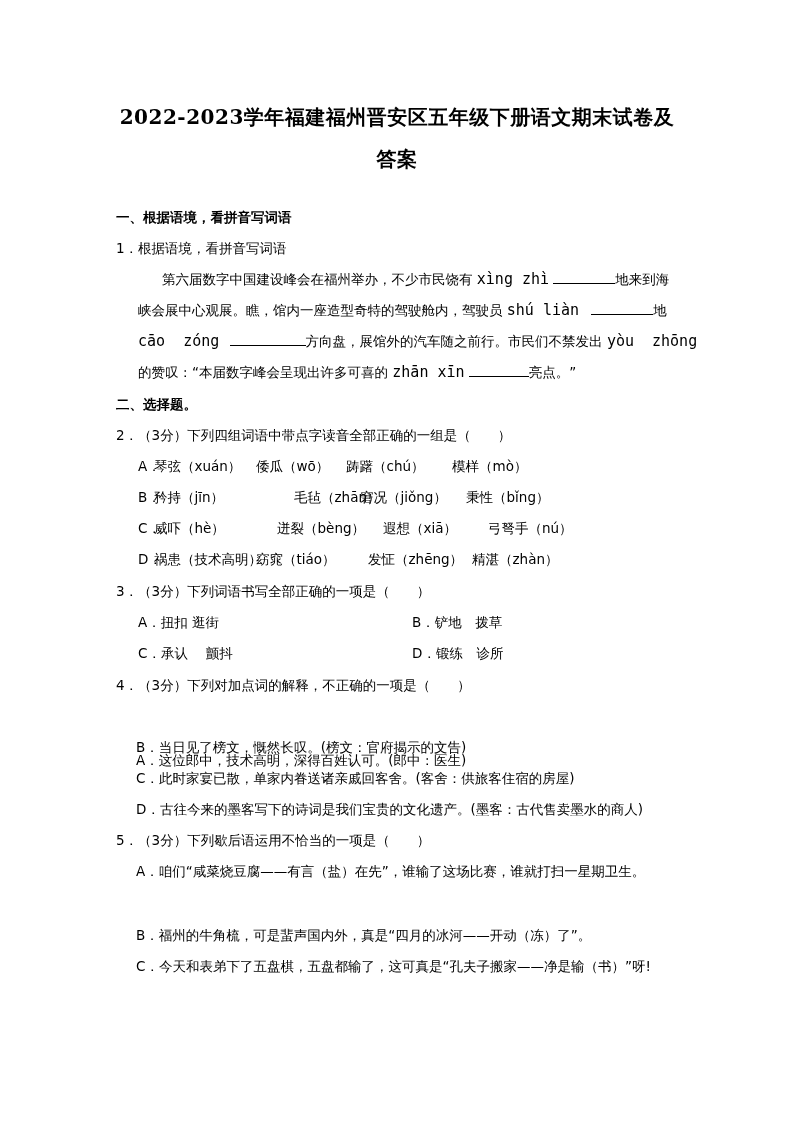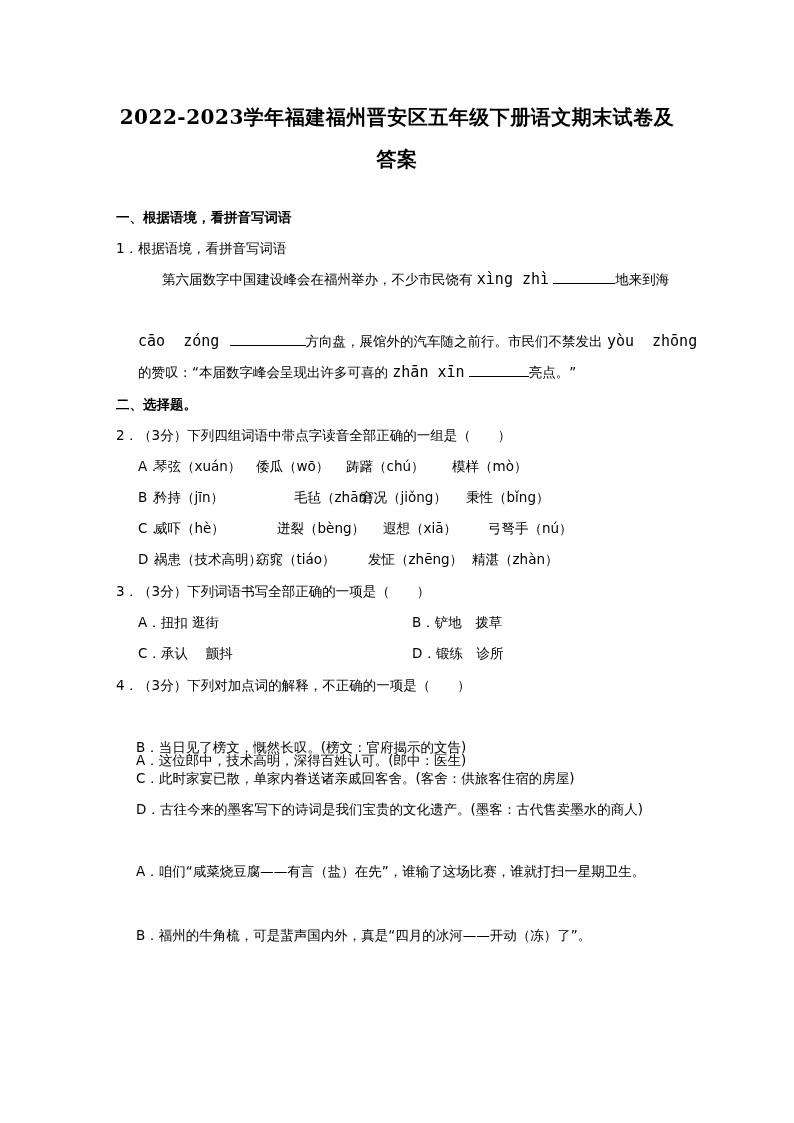--- a/index.html
+++ b/index.html
@@ -25,20 +25,24 @@
   <div class="title t2">答案</div>
 
   <div class="line bold" style="left:116px; top:207px;">一、根据语境，看拼音写词语</div>
   <div class="line" style="left:116px; top:238px;">1．根据语境，看拼音写词语</div>
 
   <div class="line" style="left:162px; top:269px;">
     <span>第六届数字中国建设峰会在福州举办，不少市民饶有 </span><span class="py">xìng zhì</span>
     <span class="blank" style="width:62px;"></span><span>地来到海</span>
   </div>
 
+  <div class="line" style="left:138px; top:300px;">
+    <span>峡会展中心观展。瞧，馆内一座造型奇特的驾驶舱内，驾驶员 </span><span class="py">shú liàn</span>
+    <span class="gap" style="width:8px;"></span><span class="blank" style="width:62px;"></span><span>地</span>
+  </div>
 
   <div class="line" style="left:138px; top:331px;">
     <span class="py" style="white-space:pre;">cāo  zóng</span>
     <span class="gap" style="width:6px;"></span><span class="blank" style="width:76px;"></span><span>方向盘，展馆外的汽车随之前行。市民们不禁发出 </span><span class="py" style="white-space:pre;">yòu  zhōng</span>
   </div>
 
   <div class="line" style="left:138px; top:362px;">
     <span>的赞叹：“本届数字峰会呈现出许多可喜的 </span><span class="py">zhān xīn</span>
     <span class="blank" style="width:60px;"></span><span>亮点。”</span>
   </div>
@@ -81,20 +85,24 @@
   <div class="line" style="left:136px; top:737px;">
     <span>B．</span><span>当日见了榜文，慨然长叹。(榜文：官府揭示的文告)</span>
   </div>
   <div class="line" style="left:136px; top:768px;">
     <span>C．</span><span>此时家宴已散，单家内眷送诸亲戚回客舍。(客舍：供旅客住宿的房屋)</span>
   </div>
   <div class="line" style="left:136px; top:799px;">
     <span>D．</span><span>古往今来的墨客写下的诗词是我们宝贵的文化遗产。(墨客：古代售卖墨水的商人)</span>
   </div>
 
+  <div class="line" style="left:116px; top:830px;">5．（3分）下列歇后语运用不恰当的一项是（　　）</div>
   <div class="line" style="left:136px; top:861px;">
     <span>A．</span><span>咱们“咸菜烧豆腐——有言（盐）在先”，谁输了这场比赛，谁就打扫一星期卫生。</span>
   </div>
   <div class="line" style="left:136px; top:925px;">
     <span>B．</span><span>福州的牛角梳，可是蜚声国内外，真是“四月的冰河——开动（冻）了”。</span>
   </div>
+  <div class="line" style="left:136px; top:956px;">
+    <span>C．</span><span>今天和表弟下了五盘棋，五盘都输了，这可真是“孔夫子搬家——净是输（书）”呀!</span>
+  </div>
 
 </div>
 
 </body></html>

